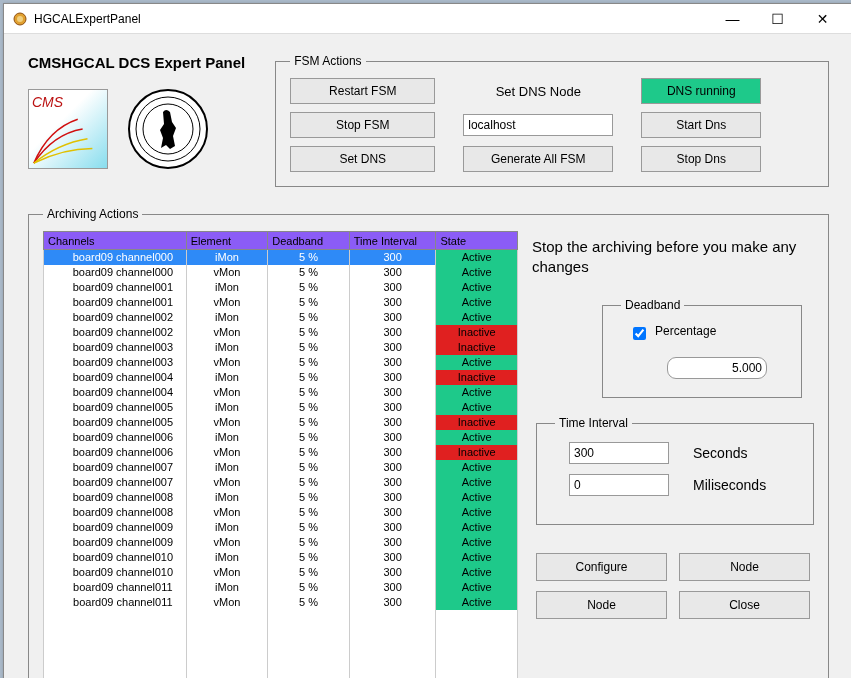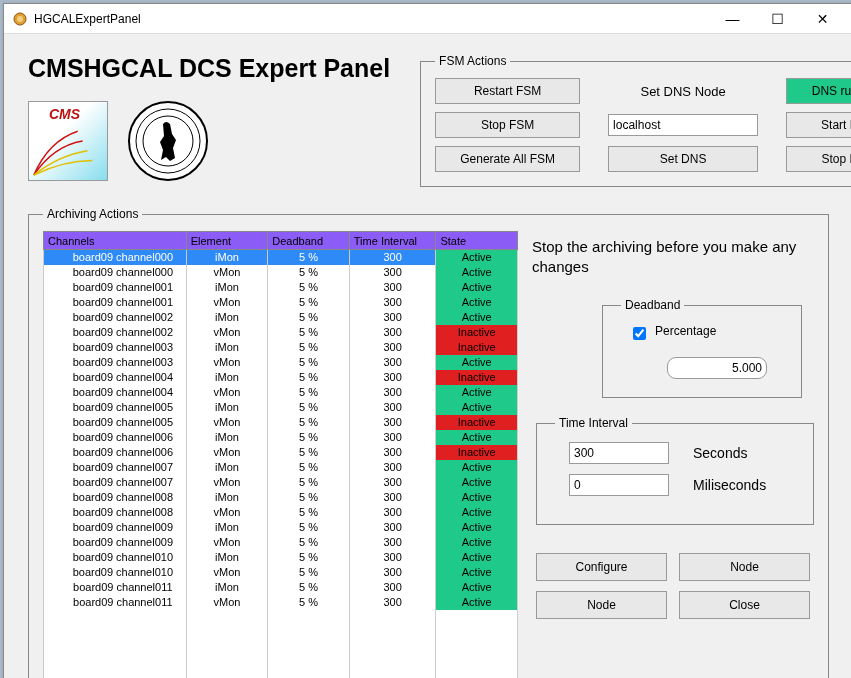--- a/index.html
+++ b/index.html
@@ -6,24 +6,24 @@
 body { margin: 0; background: #a9b8c8; padding: 3px; }
 .window { width: 851px; height: 678px; background: #f0f0f0; border: 1px solid #888; box-shadow: 1px 1px 3px rgba(0,0,0,0.3); position: relative; }
 .titlebar { height: 30px; background: #fff; border-bottom: 1px solid #ddd; display: flex; align-items: center; padding: 0 8px; }
 .titlebar-icon { width: 16px; height: 16px; margin-right: 6px; }
 .titlebar-text { font-size: 12px; flex: 1; }
 .titlebar-btns { display: flex; gap: 0; }
 .titlebar-btn { width: 45px; height: 28px; background: transparent; border: none; font-size: 14px; line-height: 1; cursor: pointer; }
 .content { padding: 20px 24px; }
 .header-row { display: flex; align-items: flex-start; gap: 20px; margin-bottom: 20px; }
 .title-block { flex-shrink: 0; }
-.main-title { font-size: 25px; font-weight: bold; color: #000; margin: 0 0 18px 0; }
+.main-title { font-size: 15px; font-weight: bold; color: #000; margin: 0 0 18px 0; }
 .logos { display: flex; gap: 20px; align-items: center; }
 .logo-cms { width: 80px; height: 80px; border: 1px solid #999; background: linear-gradient(135deg, #fff 40%, #88ddee 100%); position: relative; display: flex; align-items: center; justify-content: center; }
-.logo-cms-text { position: absolute; top: 4px; left: 20px; font-size: 14px; font-style: italic; font-weight: bold; color: #b11; }
+.logo-cms-text { position: absolute; top: 4px; left: 3px; font-size: 14px; font-style: italic; font-weight: normal; color: #b11; }
 .logo-seal { width: 80px; height: 80px; border-radius: 50%; border: 2px solid #000; background: #fff; display: flex; align-items: center; justify-content: center; position: relative; }
 fieldset { border: 1px solid #888; padding: 10px 14px 14px 14px; margin: 0; }
 legend { font-size: 12px; padding: 0 4px; margin-top: 11px; }
 .fsm-box { flex: 1; margin-left: 10px; }
 .fsm-grid { display: grid; grid-template-columns: 145px 150px 120px; gap: 8px 28px; align-items: center; }
 .fsm-label { font-size: 13px; text-align: center; }
 .btn { height: 26px; background: #e8e8e8; border: 1px solid #999; font-size: 12px; cursor: pointer; padding: 0 8px; }
 .btn.running { background: #1ec98a; color: #000; }
 input[type="text"] { height: 22px; border: 1px solid #999; font-size: 12px; padding: 0 4px; background: #fff; }
 .archiving-box { margin-top: 4px; }
@@ -97,22 +97,22 @@
         <legend>FSM Actions</legend>
         <div class="fsm-grid">
           <button class="btn">Restart FSM</button>
           <div class="fsm-label">Set DNS Node</div>
           <button class="btn running">DNS running</button>
 
           <button class="btn">Stop FSM</button>
           <input type="text" value="localhost" style="">
           <button class="btn">Start Dns</button>
 
+          <button class="btn">Set DNS</button>
           <button class="btn">Generate All FSM</button>
-          <button class="btn">Set DNS</button>
           <button class="btn">Stop Dns</button>
         </div>
       </fieldset>
     </div>
 
     <fieldset class="archiving-box">
       <legend>Archiving Actions</legend>
       <div class="archive-row">
         <div class="table-container">
           <table>

